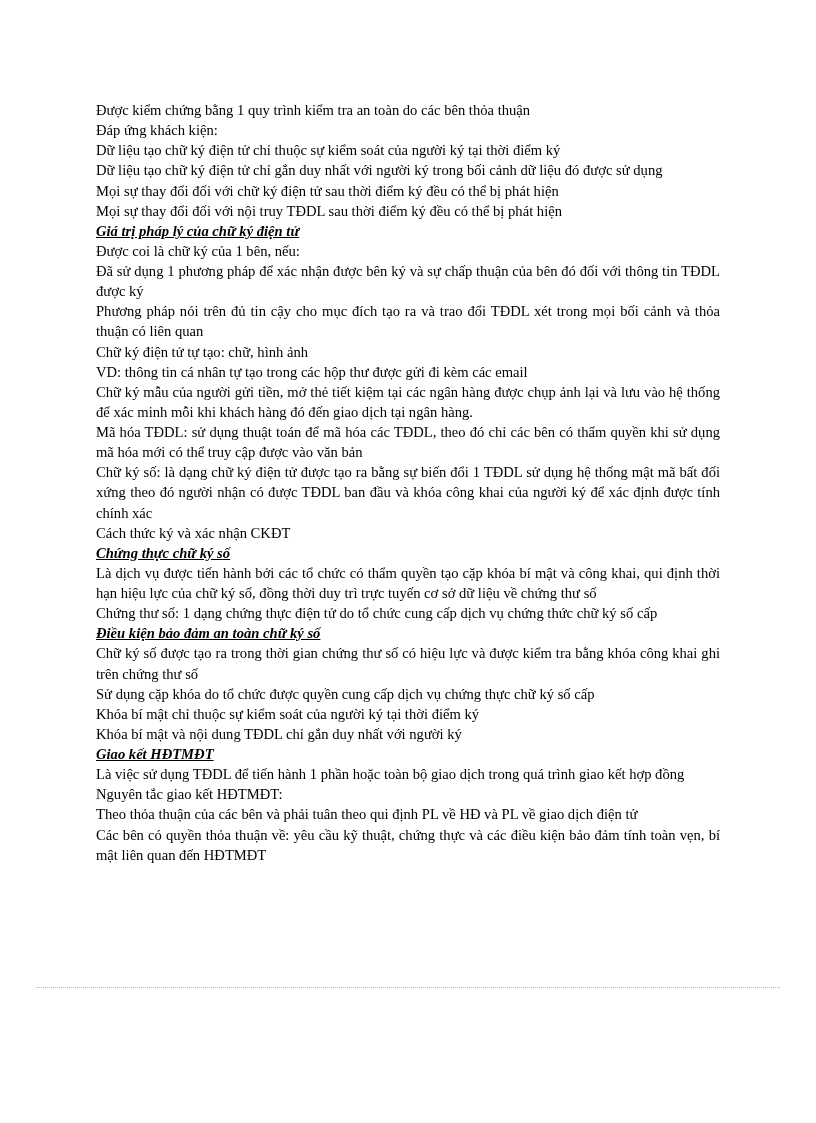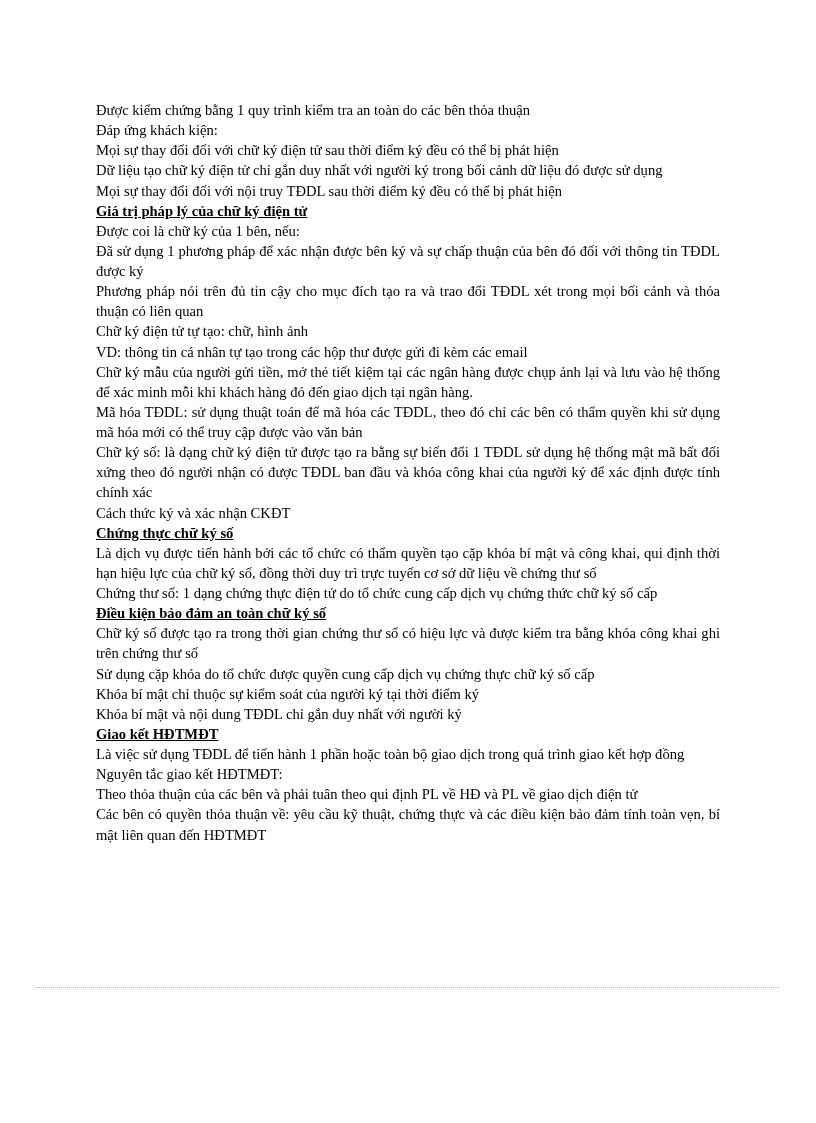--- a/index.html
+++ b/index.html
@@ -30,39 +30,41 @@
     padding: 0;
     text-align: justify;
     text-justify: inter-word;
   }
   .lvl0 { margin-left: 0px; }
   .lvl1 { margin-left: 46px; }
   .heading {
     font-weight: bold;
     text-decoration: underline;
     margin-left: 0px;
+    font-style: italic;
   }
   .bottom-rule {
     position: absolute;
     left: 36px;
     right: 36px;
     bottom: 22px;
     border-bottom: 1px dotted #b8b8b8;
     height: 0;
   }
 </style>
 </head>
 <body>
 
 <div class="page">
   <div class="doc" id="doc-body">
       <p class="lvl0">Được kiểm chứng bằng 1 quy trình kiểm tra an toàn do các bên thỏa thuận</p>
       <p class="lvl0">Đáp ứng khách kiện:</p>
+      <p class="lvl1">Dữ liệu tạo chữ ký điện tử chỉ thuộc sự kiểm soát của người ký tại thời điểm ký</p>
+      <p class="lvl1">Dữ liệu tạo chữ ký điện tử chỉ gắn duy nhất với người ký trong bối cảnh dữ liệu đó được sử dụng</p>
       <p class="lvl1">Mọi sự thay đổi đối với chữ ký điện tử sau thời điểm ký đều có thể bị phát hiện</p>
-      <p class="lvl1">Dữ liệu tạo chữ ký điện tử chỉ gắn duy nhất với người ký trong bối cảnh dữ liệu đó được sử dụng</p>
       <p class="lvl1">Mọi sự thay đổi đối với nội truy TĐDL sau thời điểm ký đều có thể bị phát hiện</p>
       <p class="heading">Giá trị pháp lý của chữ ký điện tử</p>
       <p class="lvl0">Được coi là chữ ký của 1 bên, nếu:</p>
       <p class="lvl1">Đã sử dụng 1 phương pháp để xác nhận được bên ký và sự chấp thuận của bên đó đối với thông tin TĐDL được ký</p>
       <p class="lvl1">Phương pháp nói trên đủ tin cậy cho mục đích tạo ra và trao đổi TĐDL xét trong mọi bối cảnh và thỏa thuận có liên quan</p>
       <p class="lvl1">Chữ ký điện tử tự tạo: chữ, hình ảnh</p>
       <p class="lvl1">VD: thông tin cá nhân tự tạo trong các hộp thư được gửi đi kèm các email</p>
       <p class="lvl1">Chữ ký mẫu của người gửi tiền, mở thẻ tiết kiệm tại các ngân hàng được chụp ảnh lại và lưu vào hệ thống để xác minh mỗi khi khách hàng đó đến giao dịch tại ngân hàng.</p>
       <p class="lvl1">Mã hóa TĐDL: sử dụng thuật toán để mã hóa các TĐDL, theo đó chỉ các bên có thẩm quyền khi sử dụng mã hóa mới có thể truy cập được vào văn bản</p>
       <p class="lvl1">Chữ ký số: là dạng chữ ký điện tử được tạo ra bằng sự biến đổi 1 TĐDL sử dụng hệ thống mật mã bất đối xứng theo đó người nhận có được TĐDL ban đầu và khóa công khai của người ký để xác định được tính chính xác</p>

